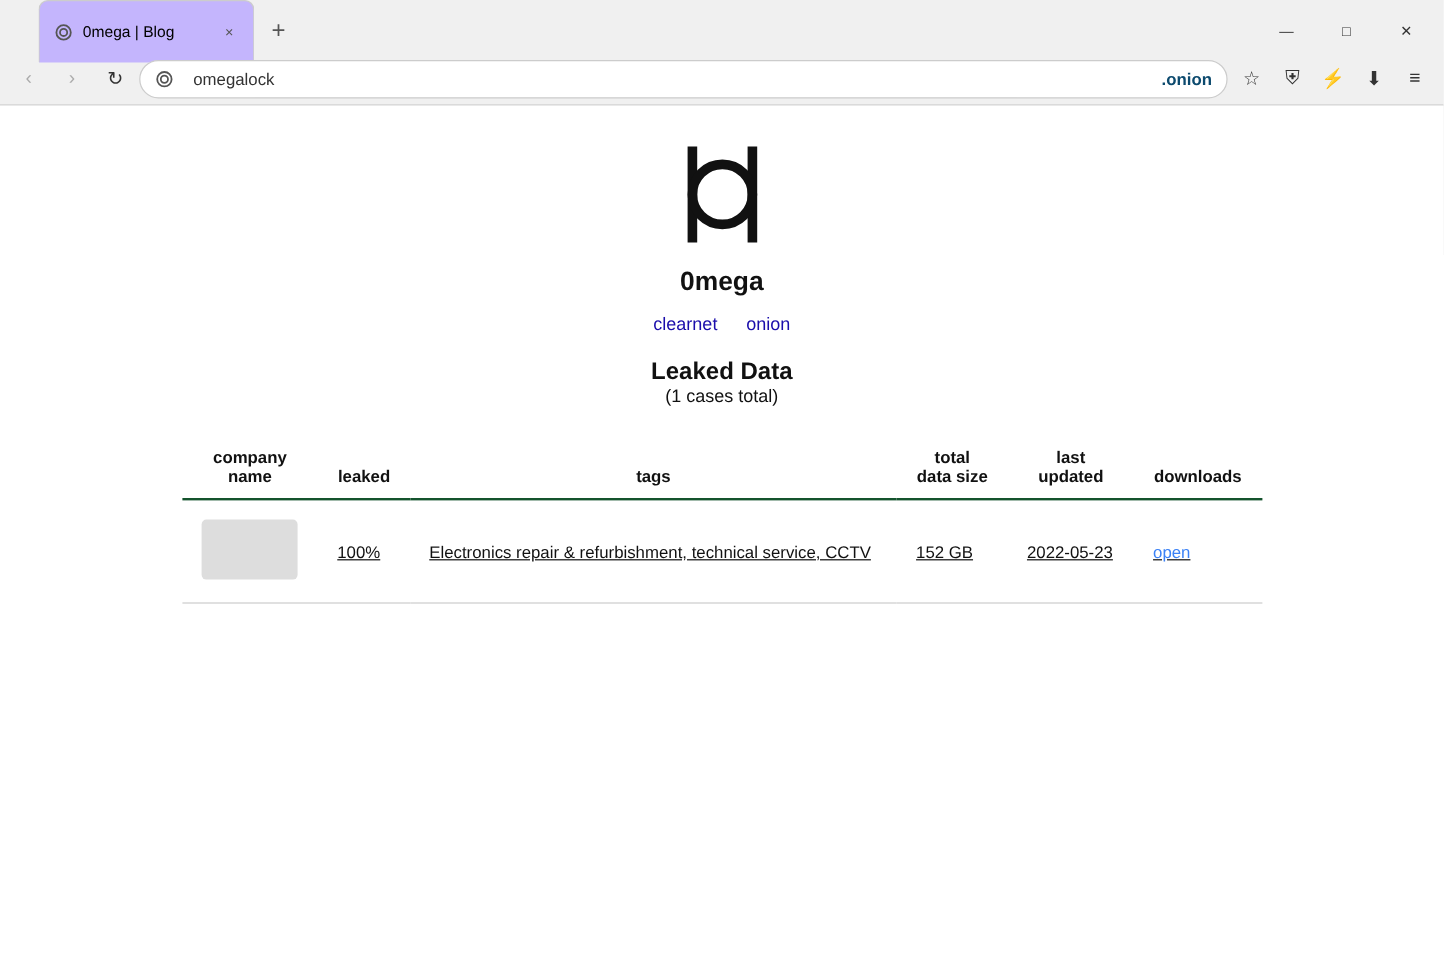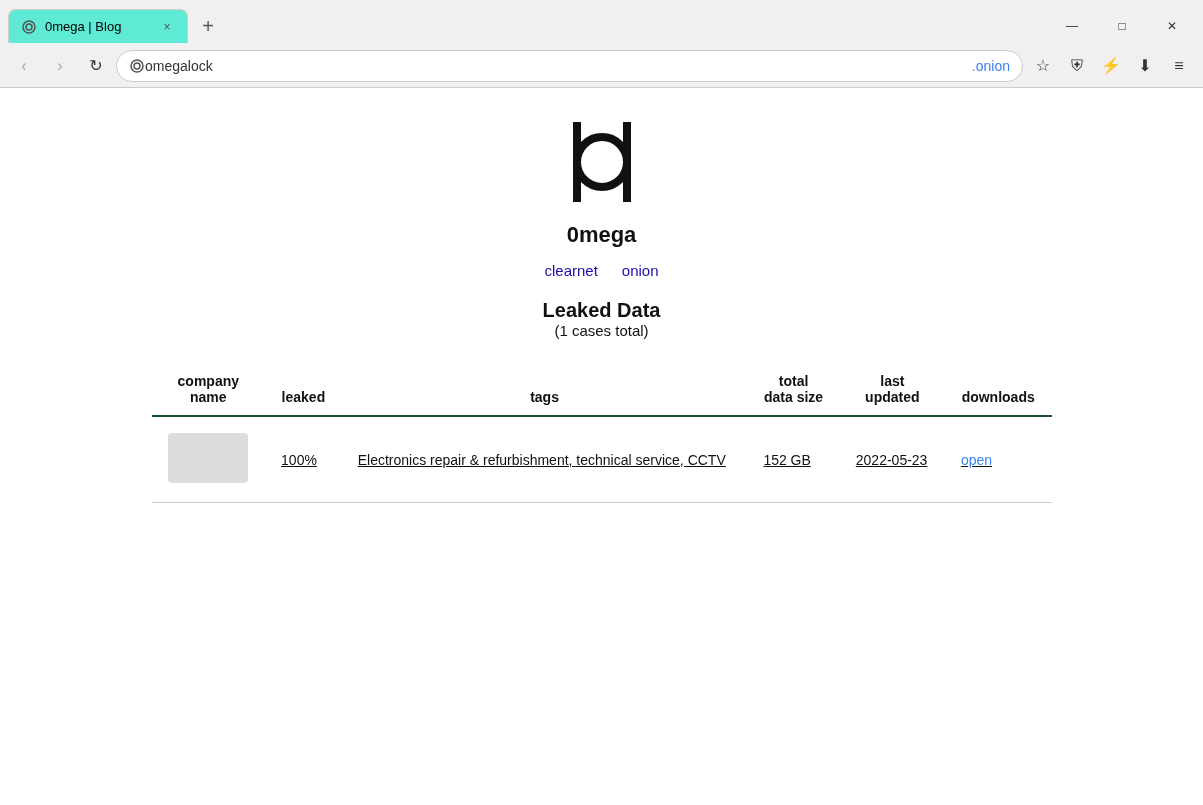--- a/index.html
+++ b/index.html
@@ -19,32 +19,33 @@
       height: 44px;
     }
 
     .tab-bar {
       display: flex;
       align-items: center;
       gap: 4px;
     }
 
     .tab-active {
-      background: #5eead4;
+      background: #c4b5fd;
       border: 1px solid #ccc;
       border-bottom: none;
       border-radius: 8px 8px 0 0;
       padding: 6px 12px;
       display: flex;
       align-items: center;
       gap: 8px;
       font-size: 13px;
       min-width: 180px;
       max-width: 220px;
-      height: 34px;
+      height: 52px;
+      margin-left: 24px;
     }
 
     .tab-favicon {
       width: 16px;
       height: 16px;
       display: flex;
       align-items: center;
       justify-content: center;
     }
 
@@ -116,40 +117,40 @@
 
     .address-bar {
       flex: 1;
       background: #fff;
       border: 1px solid #ccc;
       border-radius: 20px;
       height: 32px;
       display: flex;
       align-items: center;
       padding: 12px 12px;
-      gap: 0;
+      gap: 16px;
       font-size: 14px;
     }
 
     .address-icon {
       width: 16px;
       height: 16px;
       display: flex;
       align-items: center;
       justify-content: center;
     }
 
     .address-text {
       display: flex;
       flex: 1;
       align-items: center;
     }
 
     .address-main { color: #333; }
-    .address-onion { color: #3b82f6; margin-left: auto; }
+    .address-onion { color: #0c4a6e; margin-left: auto; font-weight: bold; }
 
     .nav-icons {
       display: flex;
       align-items: center;
       gap: 2px;
     }
 
     .nav-icon-btn {
       width: 32px;
       height: 32px;

